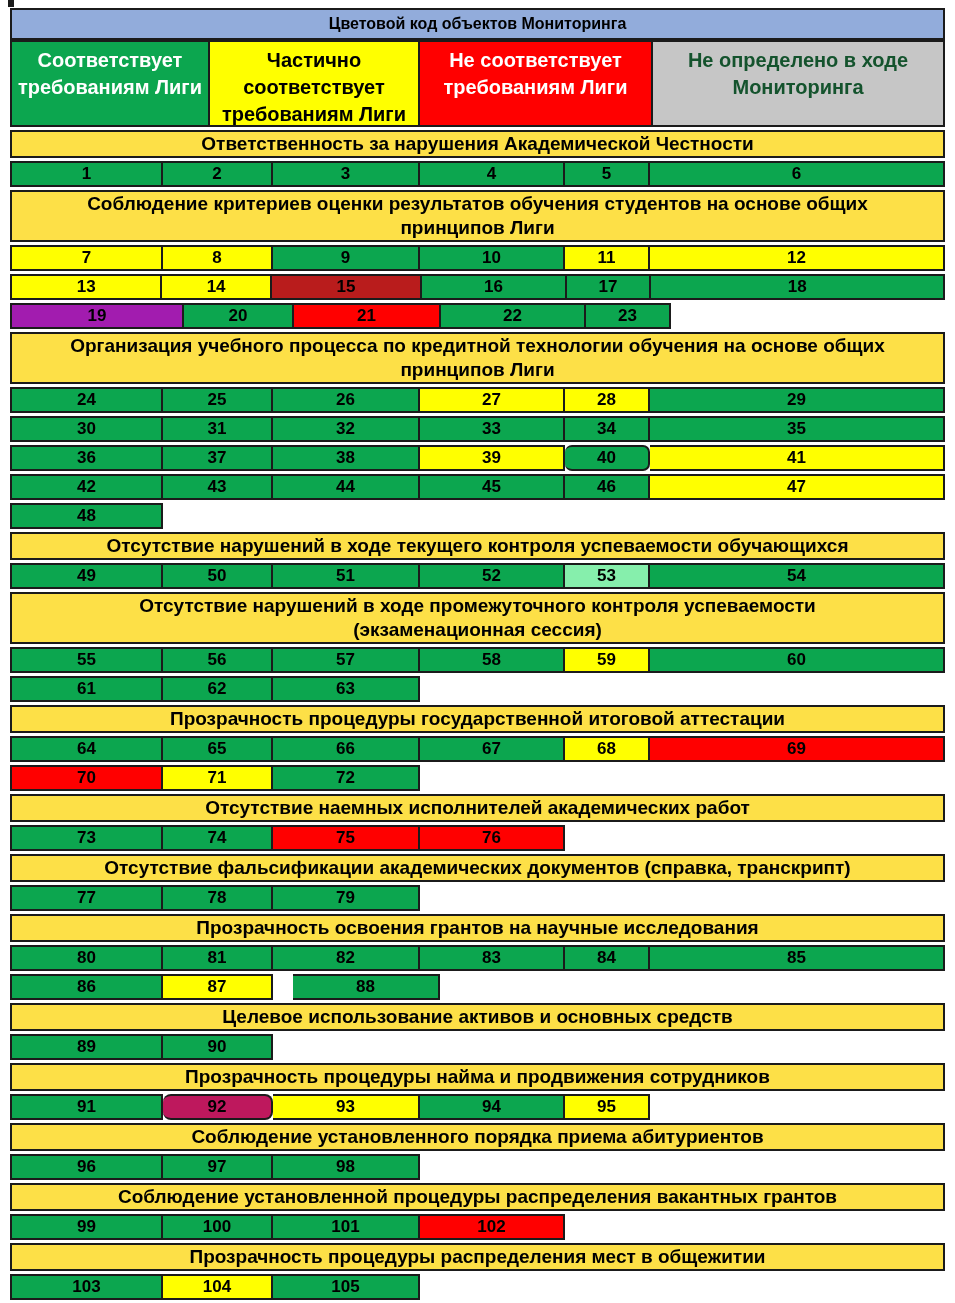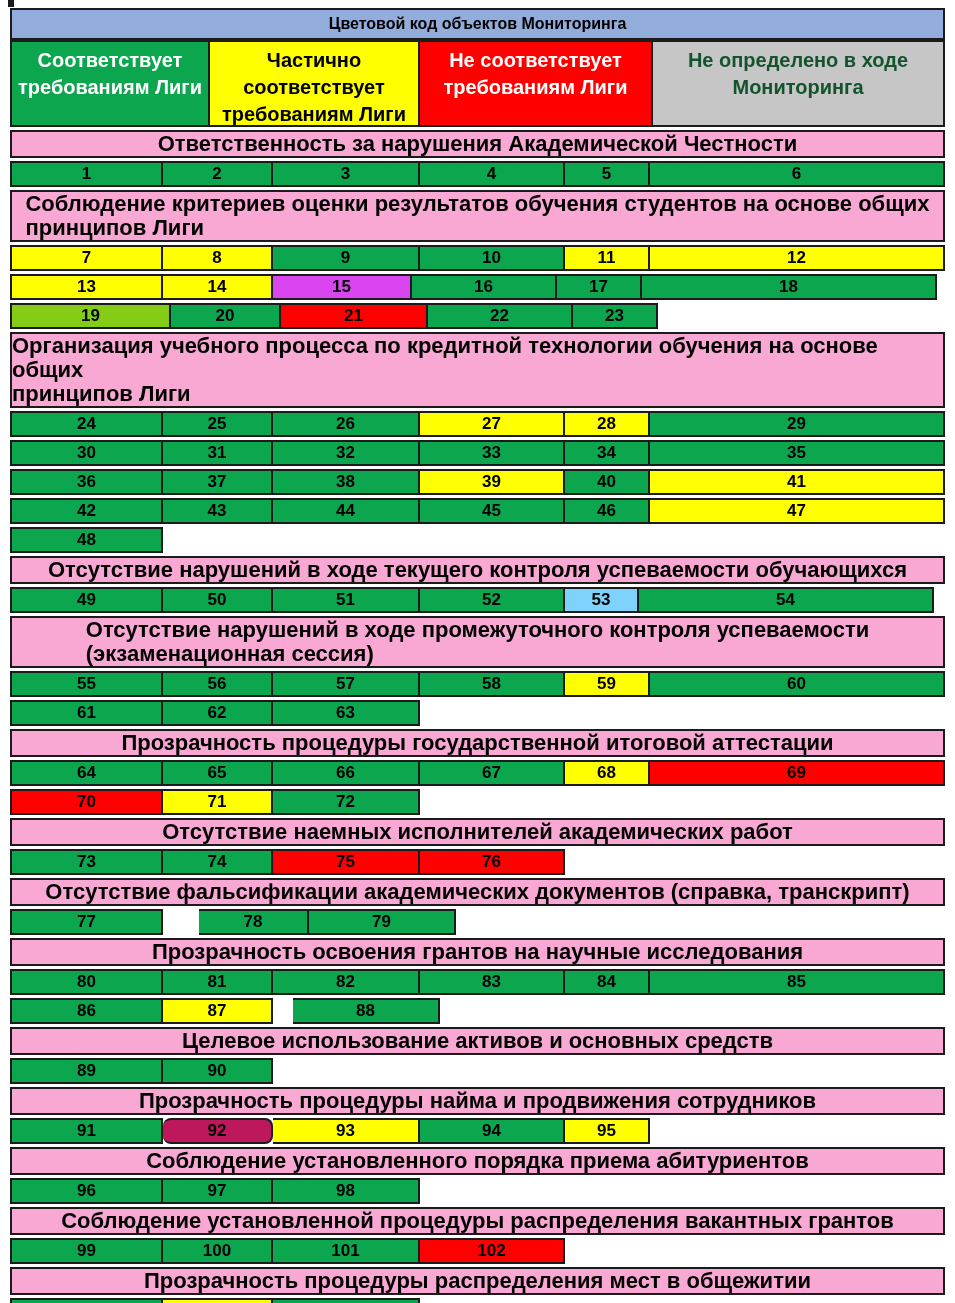--- a/index.html
+++ b/index.html
@@ -57,26 +57,27 @@
   }
   .legend-cell:first-child {
     border-left: 2px solid #1b1b1b;
   }
   .section-header {
     box-sizing: border-box;
     margin-top: 3px;
     width: 100%;
     min-height: 28px;
     border: 2px solid #1b1b1b;
-    background: #f9a8d4;
+    background: #fde047;
     display: flex;
     align-items: center;
     justify-content: center;
-    font-weight: bold;
-    font-size: 22px;
+    text-align: center;
+    font-weight: bold;
+    font-size: 19px;
     line-height: 24px;
     white-space: pre-line;
   }
   .cell-row {
     display: flex;
     margin-top: 3px;
   }
   .cell {
     box-sizing: border-box;
     height: 26px;
@@ -126,27 +127,27 @@
         <div class="cell" style="width: 153px; background: rgb(255, 255, 0);">7</div>
         <div class="cell" style="width: 110px; background: rgb(255, 255, 0);">8</div>
         <div class="cell" style="width: 147px; background: rgb(12, 166, 79);">9</div>
         <div class="cell" style="width: 145px; background: rgb(12, 166, 79);">10</div>
         <div class="cell" style="width: 85px; background: rgb(255, 255, 0);">11</div>
         <div class="cell" style="width: 295px; background: rgb(255, 255, 0);">12</div>
       </div>
       <div class="cell-row">
         <div class="cell" style="width: 153px; background: rgb(255, 255, 0);">13</div>
         <div class="cell" style="width: 110px; background: rgb(255, 255, 0);">14</div>
-        <div class="cell" style="width: 139px; background: #d946ef;">15</div>
+        <div class="cell" style="width: 151px; background: #b91c1c;">15</div>
         <div class="cell" style="width: 145px; background: rgb(12, 166, 79);">16</div>
         <div class="cell" style="width: 85px; background: rgb(12, 166, 79);">17</div>
         <div class="cell" style="width: 295px; background: rgb(12, 166, 79);">18</div>
       </div>
       <div class="cell-row">
-        <div class="cell" style="width: 161px; background: #84cc16; text-align: right;">19</div>
+        <div class="cell" style="width: 174px; background: #a21caf; text-align: right;">19</div>
         <div class="cell" style="width: 110px; background: rgb(12, 166, 79);">20</div>
         <div class="cell" style="width: 147px; background: rgb(255, 0, 0);">21</div>
         <div class="cell" style="width: 145px; background: rgb(12, 166, 79);">22</div>
         <div class="cell" style="width: 85px; background: rgb(12, 166, 79);">23</div>
       </div>
       <div class="section-header">Организация учебного процесса по кредитной технологии обучения на основе общих
 принципов Лиги</div>
       <div class="cell-row">
         <div class="cell" style="width: 153px; background: rgb(12, 166, 79);">24</div>
         <div class="cell" style="width: 110px; background: rgb(12, 166, 79);">25</div>
@@ -161,41 +162,41 @@
         <div class="cell" style="width: 147px; background: rgb(12, 166, 79);">32</div>
         <div class="cell" style="width: 145px; background: rgb(12, 166, 79);">33</div>
         <div class="cell" style="width: 85px; background: rgb(12, 166, 79);">34</div>
         <div class="cell" style="width: 295px; background: rgb(12, 166, 79);">35</div>
       </div>
       <div class="cell-row">
         <div class="cell" style="width: 153px; background: rgb(12, 166, 79);">36</div>
         <div class="cell" style="width: 110px; background: rgb(12, 166, 79);">37</div>
         <div class="cell" style="width: 147px; background: rgb(12, 166, 79);">38</div>
         <div class="cell" style="width: 145px; background: rgb(255, 255, 0);">39</div>
-        <div class="cell" style="width: 85px; background: rgb(12, 166, 79);">40</div>
+        <div class="cell" style="width: 85px; background: rgb(12, 166, 79); border-radius: 7px;">40</div>
         <div class="cell" style="width: 295px; background: rgb(255, 255, 0);">41</div>
       </div>
       <div class="cell-row">
         <div class="cell" style="width: 153px; background: rgb(12, 166, 79);">42</div>
         <div class="cell" style="width: 110px; background: rgb(12, 166, 79);">43</div>
         <div class="cell" style="width: 147px; background: rgb(12, 166, 79);">44</div>
         <div class="cell" style="width: 145px; background: rgb(12, 166, 79);">45</div>
         <div class="cell" style="width: 85px; background: rgb(12, 166, 79);">46</div>
         <div class="cell" style="width: 295px; background: rgb(255, 255, 0);">47</div>
       </div>
       <div class="cell-row">
         <div class="cell" style="width: 153px; background: rgb(12, 166, 79);">48</div>
       </div>
       <div class="section-header">Отсутствие нарушений в ходе текущего контроля успеваемости обучающихся</div>
       <div class="cell-row">
         <div class="cell" style="width: 153px; background: rgb(12, 166, 79);">49</div>
         <div class="cell" style="width: 110px; background: rgb(12, 166, 79);">50</div>
         <div class="cell" style="width: 147px; background: rgb(12, 166, 79);">51</div>
         <div class="cell" style="width: 145px; background: rgb(12, 166, 79);">52</div>
-        <div class="cell" style="width: 74px; background: #7dd3fc;">53</div>
+        <div class="cell" style="width: 85px; background: #86efac;">53</div>
         <div class="cell" style="width: 295px; background: rgb(12, 166, 79);">54</div>
       </div>
       <div class="section-header">Отсутствие нарушений в ходе промежуточного контроля успеваемости
 (экзаменационная сессия)</div>
       <div class="cell-row">
         <div class="cell" style="width: 153px; background: rgb(12, 166, 79);">55</div>
         <div class="cell" style="width: 110px; background: rgb(12, 166, 79);">56</div>
         <div class="cell" style="width: 147px; background: rgb(12, 166, 79);">57</div>
         <div class="cell" style="width: 145px; background: rgb(12, 166, 79);">58</div>
         <div class="cell" style="width: 85px; background: rgb(255, 255, 0);">59</div>
@@ -223,21 +224,21 @@
       <div class="section-header">Отсутствие наемных исполнителей академических работ</div>
       <div class="cell-row">
         <div class="cell" style="width: 153px; background: rgb(12, 166, 79);">73</div>
         <div class="cell" style="width: 110px; background: rgb(12, 166, 79);">74</div>
         <div class="cell" style="width: 147px; background: rgb(255, 0, 0);">75</div>
         <div class="cell" style="width: 145px; background: rgb(255, 0, 0);">76</div>
       </div>
       <div class="section-header">Отсутствие фальсификации академических документов (справка, транскрипт)</div>
       <div class="cell-row">
         <div class="cell" style="width: 153px; background: rgb(12, 166, 79);">77</div>
-        <div class="cell" style="width: 110px; background: rgb(12, 166, 79); margin-left: 36px;">78</div>
+        <div class="cell" style="width: 110px; background: rgb(12, 166, 79);">78</div>
         <div class="cell" style="width: 147px; background: rgb(12, 166, 79);">79</div>
       </div>
       <div class="section-header">Прозрачность освоения грантов на научные исследования</div>
       <div class="cell-row">
         <div class="cell" style="width: 153px; background: rgb(12, 166, 79);">80</div>
         <div class="cell" style="width: 110px; background: rgb(12, 166, 79);">81</div>
         <div class="cell" style="width: 147px; background: rgb(12, 166, 79);">82</div>
         <div class="cell" style="width: 145px; background: rgb(12, 166, 79);">83</div>
         <div class="cell" style="width: 85px; background: rgb(12, 166, 79);">84</div>
         <div class="cell" style="width: 295px; background: rgb(12, 166, 79);">85</div>

